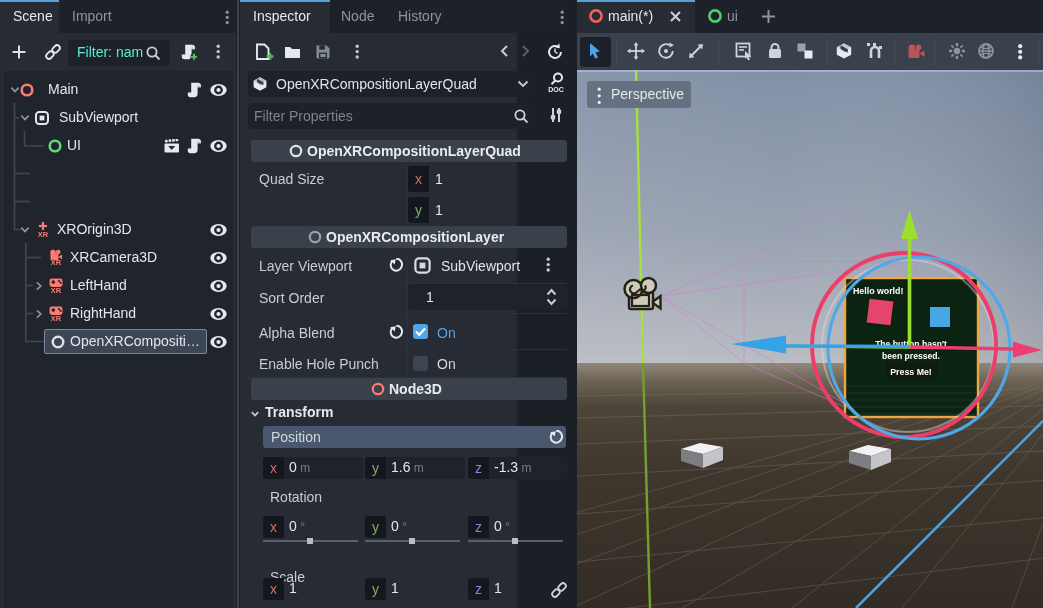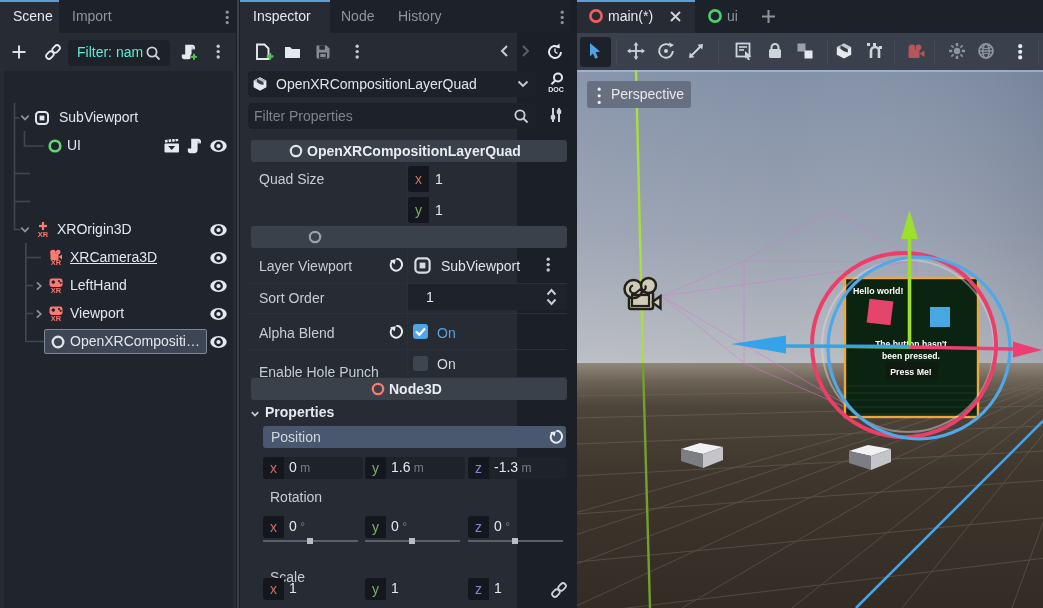--- a/index.html
+++ b/index.html
@@ -98,20 +98,38 @@
             <line x1="10.5" y1="102.5" x2="26" y2="102.5"></line>
             <line x1="10.5" y1="130.5" x2="26" y2="130.5"></line>
             <path d="M20.5 60 V75 H40"></path>
             <path d="M21.8 172 V270.5 H40"></path>
             <line x1="21.8" y1="186.5" x2="37" y2="186.5"></line>
             <line x1="21.8" y1="214.5" x2="29" y2="214.5"></line>
             <line x1="21.8" y1="242.5" x2="29" y2="242.5"></line>
           </g>
         </svg>
         <div class="abs" style="left:40px;top:258px;width:163px;height:25px;background:#3c4654;border:1px solid #7e8796;border-radius:2px;"></div>
+        <div class="trow" style="top:5px;">
+          <svg class="abs" style="left:6px;top:9px;" width="10" height="10" viewBox="0 0 10 10">
+            <path d="M1.8 3.2 L5 6.6 L8.2 3.2" stroke="#8d949e" stroke-width="1.7" fill="none" stroke-linecap="round"></path>
+          </svg>
+          <svg class="abs" style="left:15px;top:6px;" width="16" height="16" viewBox="0 0 16 16">
+            <circle cx="8" cy="8" r="5.3" fill="none" stroke="#fc7a70" stroke-width="2.6"></circle>
+          </svg>
+          <div class="tlabel" style="left:44px;">Main</div>
+          <svg class="abs" style="left:183px;top:6px;" width="17" height="16" viewBox="0 0 17 16">
+            <path d="M4.2 0.8 H11 C13 0.8 14 1.9 14 3.9 V5.2 H10.6 V11.8 C10.6 14 9.4 15.2 7.2 15.2 H3.4 C1.6 15.2 0.8 14.2 0.8 12.6 V10.6 H4.2 Z" fill="#e6e9ed"></path>
+            <path d="M10.6 5.2 H14 L10.6 2.2 Z" fill="#b9bec6"></path>
+          </svg>
+          <svg class="abs" style="left:206px;top:8px;" width="17" height="12" viewBox="0 0 17 12">
+            <ellipse cx="8.5" cy="6" rx="8.2" ry="5.9" fill="#e6e9ed"></ellipse>
+            <circle cx="8.5" cy="6" r="4.4" fill="#20252d"></circle>
+            <circle cx="8.5" cy="6" r="2.1" fill="#e6e9ed"></circle>
+          </svg>
+        </div>
         <div class="trow" style="top:33px;">
           <svg class="abs" style="left:16px;top:9px;" width="10" height="10" viewBox="0 0 10 10">
             <path d="M1.8 3.2 L5 6.6 L8.2 3.2" stroke="#8d949e" stroke-width="1.7" fill="none" stroke-linecap="round"></path>
           </svg>
           <svg class="abs" style="left:30px;top:6px;" width="16" height="16" viewBox="0 0 16 16">
             <rect x="2" y="2" width="12" height="12" rx="3.2" fill="none" stroke="#e3e6ea" stroke-width="2"></rect>
             <rect x="5.6" y="5.6" width="4.8" height="4.8" fill="#e3e6ea"></rect>
           </svg>
           <div class="tlabel" style="left:55px;">SubViewport</div>
         </div>
@@ -159,21 +177,21 @@
           </svg>
         </div>
         <div class="trow" style="top:173px;">
           <svg class="abs" style="left:44px;top:5px;" width="16" height="16" viewBox="0 0 16 16">
             <circle cx="5" cy="3.5" r="2.8" fill="#fc7a70"></circle>
             <circle cx="10.2" cy="3" r="2.3" fill="#fc7a70"></circle>
             <rect x="2.5" y="4.5" width="8" height="6.5" rx="1" fill="#fc7a70"></rect>
             <path d="M10.5 7.8 L14 5.5 V10.5 Z" fill="#fc7a70"></path>
             <text x="8" y="16" font-size="7.5" font-weight="bold" fill="#fc7a70" text-anchor="middle" font-family="Liberation Sans">XR</text>
           </svg>
-          <div class="tlabel" style="left:66px;text-decoration:underline;">XRCamera3D</div>
+          <div class="tlabel" style="left:66px;">XRCamera3D</div>
           <svg class="abs" style="left:206px;top:8px;" width="17" height="12" viewBox="0 0 17 12">
             <ellipse cx="8.5" cy="6" rx="8.2" ry="5.9" fill="#e6e9ed"></ellipse>
             <circle cx="8.5" cy="6" r="4.4" fill="#20252d"></circle>
             <circle cx="8.5" cy="6" r="2.1" fill="#e6e9ed"></circle>
           </svg>
         </div>
         <div class="trow" style="top:201px;">
           <svg class="abs" style="left:30px;top:9px;" width="10" height="10" viewBox="0 0 10 10">
             <path d="M3.4 1.8 L6.8 5 L3.4 8.2" stroke="#8d949e" stroke-width="1.7" fill="none" stroke-linecap="round"></path>
           </svg>
@@ -197,21 +215,21 @@
             <path d="M3.4 1.8 L6.8 5 L3.4 8.2" stroke="#8d949e" stroke-width="1.7" fill="none" stroke-linecap="round"></path>
           </svg>
           <svg class="abs" style="left:44px;top:5px;" width="16" height="16" viewBox="0 0 16 16">
             <rect x="1.5" y="1.5" width="13" height="8.5" rx="2.4" fill="#fc7a70"></rect>
             <rect x="3.6" y="4.2" width="3.4" height="1.8" fill="#20252d"></rect>
             <rect x="4.4" y="3.4" width="1.8" height="3.4" fill="#20252d"></rect>
             <circle cx="11" cy="4" r="1.1" fill="#20252d"></circle>
             <circle cx="12.6" cy="5.8" r="1.1" fill="#20252d"></circle>
             <text x="8" y="16" font-size="7.5" font-weight="bold" fill="#fc7a70" text-anchor="middle" font-family="Liberation Sans">XR</text>
           </svg>
-          <div class="tlabel" style="left:66px;">Viewport</div>
+          <div class="tlabel" style="left:66px;">RightHand</div>
           <svg class="abs" style="left:206px;top:8px;" width="17" height="12" viewBox="0 0 17 12">
             <ellipse cx="8.5" cy="6" rx="8.2" ry="5.9" fill="#e6e9ed"></ellipse>
             <circle cx="8.5" cy="6" r="4.4" fill="#20252d"></circle>
             <circle cx="8.5" cy="6" r="2.1" fill="#e6e9ed"></circle>
           </svg>
         </div>
         <div class="trow" style="top:257px;">
           <svg class="abs" style="left:46px;top:6px;" width="16" height="16" viewBox="0 0 16 16">
             <circle cx="8" cy="8" r="5.3" fill="none" stroke="#dfe3e8" stroke-width="2.4"></circle>
           </svg>
@@ -246,24 +264,24 @@
     <div class="badge" style="left:168px;top:166px;color:#cc7066;">x</div>
     <div class="val" style="left:195px;top:171px;">1</div>
     <div class="badge" style="left:168px;top:197px;color:#7fae6c;">y</div>
     <div class="val" style="left:195px;top:202px;">1</div>
     <div class="cat" style="top:226px;"></div>
     <div class="plabel" style="top:258px;">Layer Viewport</div>
     <div class="abs" style="left:201px;top:258px;color:#e0e4e9;">SubViewport</div>
     <div class="plabel" style="top:290px;">Sort Order</div>
     <div class="plabel" style="top:325px;">Alpha Blend</div>
     <div class="abs" style="left:197px;top:325px;color:#53a2e4;">On</div>
-    <div class="plabel" style="top:364px;">Enable Hole Punch</div>
+    <div class="plabel" style="top:356px;">Enable Hole Punch</div>
     <div class="abs" style="left:197px;top:356px;color:#d3d7dd;">On</div>
     <div class="cat" style="top:378px;"></div>
-    <div class="abs" style="left:25px;top:404px;font-weight:bold;color:#e6e9ed;">Properties</div>
+    <div class="abs" style="left:25px;top:404px;font-weight:bold;color:#e6e9ed;">Transform</div>
     <div class="abs" style="left:23px;top:426px;width:303px;height:22px;background:#49586e;border-radius:3px;"></div>
     <div class="abs" style="left:31px;top:429px;color:#d2d7de;">Position</div>
   <div class="abs" style="left:-240px;top:0;width:1043px;height:608px;">
         <svg class="abs" style="left:255px;top:43px;" width="19" height="18" viewBox="0 0 19 18">
           <path d="M2 1.5 h7.5 l4 4 v10.5 h-11.5 z" fill="none" stroke="#e6e9ed" stroke-width="1.9"></path>
           <g stroke="#4fc454" stroke-width="2.4">
             <line x1="11.6" y1="13.4" x2="18.4" y2="13.4"></line>
             <line x1="15" y1="10" x2="15" y2="16.8"></line>
           </g>
         </svg>
@@ -323,20 +341,21 @@
         <svg class="abs" style="left:288px;top:143px;" width="16" height="16" viewBox="0 0 16 16">
           <circle cx="8" cy="8" r="5.2" fill="none" stroke="#dfe3e8" stroke-width="2.2"></circle>
         </svg>
         <svg class="abs" style="left:307px;top:229px;" width="16" height="16" viewBox="0 0 16 16">
           <circle cx="8" cy="8" r="5.2" fill="none" stroke="#9aa1ab" stroke-width="2.2"></circle>
         </svg>
         <svg class="abs" style="left:370px;top:381px;" width="16" height="16" viewBox="0 0 16 16">
           <circle cx="8" cy="8" r="5.2" fill="none" stroke="#fc7a70" stroke-width="2.2"></circle>
         </svg>
         <div class="abs" style="left:307px;top:143px;font-weight:bold;color:#e8ebef;">OpenXRCompositionLayerQuad</div>
+        <div class="abs" style="left:326px;top:229px;font-weight:bold;color:#e8ebef;">OpenXRCompositionLayer</div>
         <div class="abs" style="left:389px;top:381px;font-weight:bold;color:#e8ebef;">Node3D</div>
         <div class="abs" style="left:407px;top:164px;width:1px;height:60px;background:#2b3039;"></div>
         <div class="abs" style="left:407px;top:250px;width:1px;height:127px;background:#2b3039;"></div>
         <div class="abs" style="left:247px;top:283px;width:320px;height:1px;background:#2b303a;"></div>
         <div class="abs" style="left:247px;top:313px;width:320px;height:1px;background:#2b303a;"></div>
         <div class="abs" style="left:247px;top:349px;width:320px;height:1px;background:#2b303a;"></div>
         <div class="abs" style="left:247px;top:377px;width:320px;height:1px;background:#2b303a;"></div>
         <svg class="abs" style="left:389px;top:258px;" width="17" height="15" viewBox="0 0 17 15">
           <path d="M3 11.5 a6 5.6 0 1 1 3.2 2.6" fill="none" stroke="#e6e9ed" stroke-width="2" transform="rotate(115 8.5 7.5)"></path>
           <path d="M1.2 2.2 L6.8 1.2 L5.6 6.6 Z" fill="#e6e9ed"></path>

